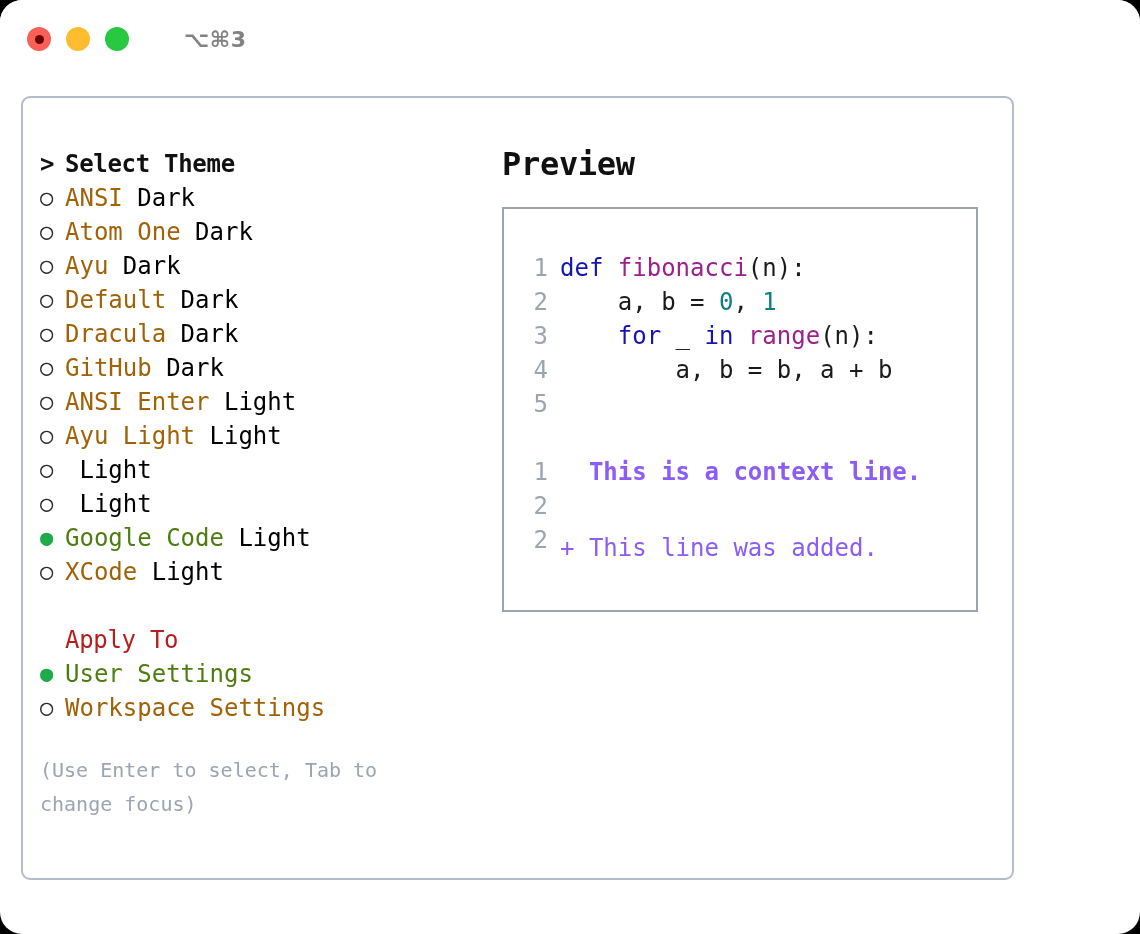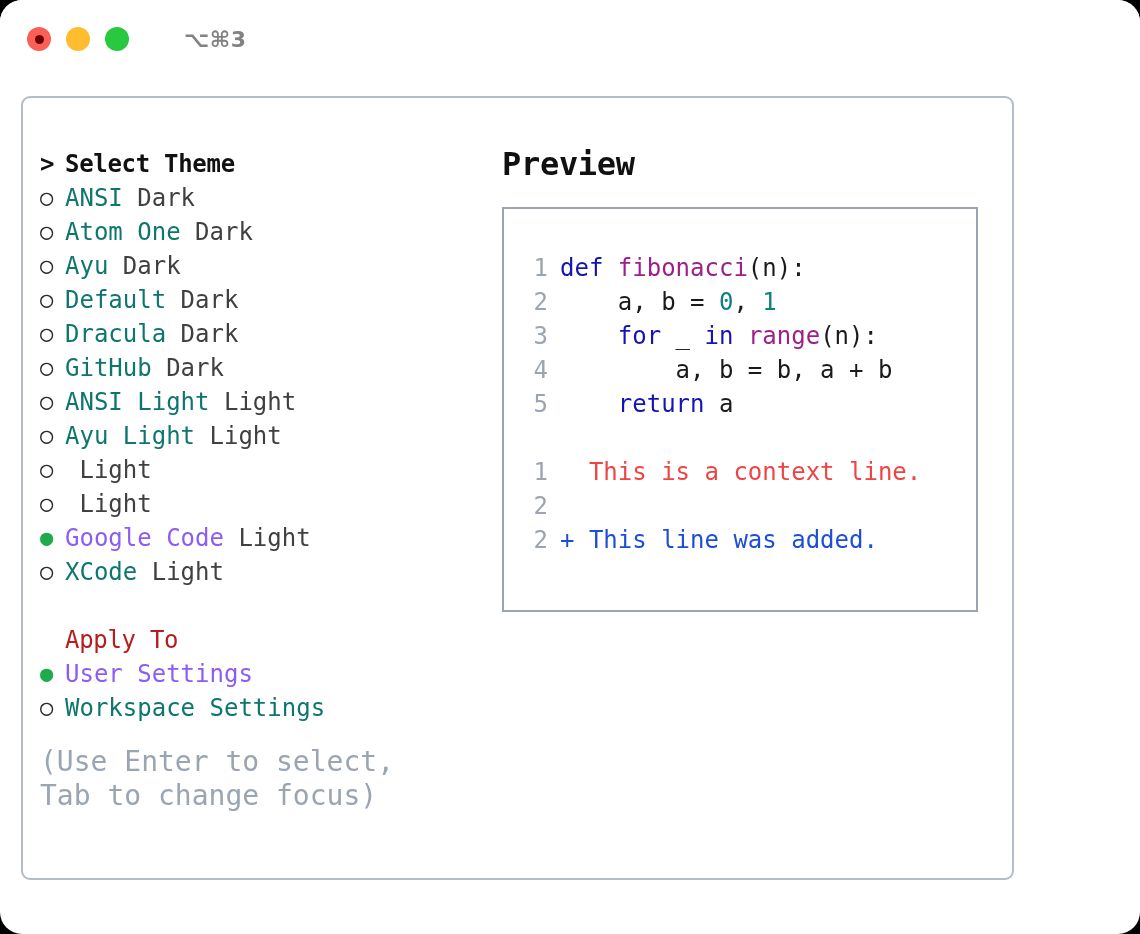--- a/index.html
+++ b/index.html
@@ -98,35 +98,35 @@
 
   .marker {
     width: 25px;
     display: inline-block;
     flex: 0 0 25px;
     font-size: 22px;
     color: #2a2a2a;
   }
   .marker.sel { color: #1faa4b; }
 
-  .theme-name { color: #0f766e; }
-  .theme-name.sel { color: #8b5cf6; text-align: right; }
-  .theme-cat { color: #404040; }
+  .theme-name { color: #a16207; }
+  .theme-name.sel { color: #4d7c0f; text-align: right; }
+  .theme-cat { color: #000000; }
 
   .spacer-row { height: 34px; }
 
   .section-label {
     color: #b91c1c;
     padding-left: 25px;
     letter-spacing: -0.3px;
   }
 
   #hint {
-    margin-top: 20px;
-    font-size: 28px;
+    margin-top: 28px;
+    font-size: 20px;
     line-height: 34px;
     color: #9aa5b1;
     width: 405px;
     white-space: normal;
   }
 
   
   #right-col {
     position: absolute;
     left: 479px; top: 49px;
@@ -166,23 +166,23 @@
     margin-right: 12px;
   }
   .code-txt { color: #1a1a1a; text-align: right; }
 
   .tok-kw   { color: #1414b4; }
   .tok-fn   { color: #9c1f8c; }
   .tok-num  { color: #0e7f7f; }
   .tok-plain{ color: #1a1a1a; }
 
   .diff-gap { height: 34px; }
-  .diff-ctx { color: #ef4444; }
+  .diff-ctx { color: #8b5cf6; font-weight: bold; }
   .diff-del { color: #c00000; }
-  .diff-add { color: #1d4ed8; }
+  .diff-add { color: #8b5cf6; margin-top: 8px; }
 </style>
 </head>
 <body>
 
 <div id="window">
 
   <div id="titlebar">
     <div class="traffic-lights">
       <div class="tl tl-close">
         <div class="dot"></div>
@@ -201,21 +201,21 @@
         <span class="caret">&gt;</span><span>Select Theme</span>
       </div>
 
       <div id="theme-list">
           <div class="row"><span class="marker">○</span><span class="theme-name">ANSI</span><span class="theme-cat"> Dark</span></div>
           <div class="row"><span class="marker">○</span><span class="theme-name">Atom One</span><span class="theme-cat"> Dark</span></div>
           <div class="row"><span class="marker">○</span><span class="theme-name">Ayu</span><span class="theme-cat"> Dark</span></div>
           <div class="row"><span class="marker">○</span><span class="theme-name">Default</span><span class="theme-cat"> Dark</span></div>
           <div class="row"><span class="marker">○</span><span class="theme-name">Dracula</span><span class="theme-cat"> Dark</span></div>
           <div class="row"><span class="marker">○</span><span class="theme-name">GitHub</span><span class="theme-cat"> Dark</span></div>
-          <div class="row"><span class="marker">○</span><span class="theme-name">ANSI Light</span><span class="theme-cat"> Light</span></div>
+          <div class="row"><span class="marker">○</span><span class="theme-name">ANSI Enter</span><span class="theme-cat"> Light</span></div>
           <div class="row"><span class="marker">○</span><span class="theme-name">Ayu Light</span><span class="theme-cat"> Light</span></div>
           <div class="row"><span class="marker">○</span><span class="theme-cat"> Light</span></div>
           <div class="row"><span class="marker">○</span><span class="theme-cat"> Light</span></div>
           <div class="row"><span class="marker sel">●</span><span class="theme-name sel">Google Code</span><span class="theme-cat"> Light</span></div>
           <div class="row"><span class="marker">○</span><span class="theme-name">XCode</span><span class="theme-cat"> Light</span></div>
         </div>
 
       <div class="spacer-row"></div>
 
       <div class="row section-label">Apply To</div>
@@ -230,21 +230,21 @@
 
     <div id="right-col">
       <div id="preview-title">Preview</div>
 
       <div id="preview-box">
         <div id="code-block">
             <div class="code-line"><span class="ln">1</span><span class="code-txt"><span class="tok-kw">def </span><span class="tok-fn">fibonacci</span><span class="tok-plain">(n):</span></span></div>
             <div class="code-line"><span class="ln">2</span><span class="code-txt"><span class="tok-plain">    a, b = </span><span class="tok-num">0</span><span class="tok-plain">, </span><span class="tok-num">1</span></span></div>
             <div class="code-line"><span class="ln">3</span><span class="code-txt"><span class="tok-plain">    </span><span class="tok-kw">for</span><span class="tok-plain"> _ </span><span class="tok-kw">in</span><span class="tok-plain"> </span><span class="tok-fn">range</span><span class="tok-plain">(n):</span></span></div>
             <div class="code-line"><span class="ln">4</span><span class="code-txt"><span class="tok-plain">        a, b = b, a + b</span></span></div>
-            <div class="code-line"><span class="ln">5</span><span class="code-txt"><span class="tok-plain">    </span><span class="tok-kw">return</span><span class="tok-plain"> a</span></span></div>
+            <div class="code-line"><span class="ln">5</span></div>
           </div>
         <div class="diff-gap"></div>
         <div id="diff-block">
             <div class="code-line"><span class="ln">1</span><span class="diff-ctx">  This is a context line.</span></div>
             <div class="code-line"><span class="ln">2</span></div>
             <div class="code-line"><span class="ln">2</span><span class="diff-add">+ This line was added.</span></div>
           </div>
       </div>
     </div>
 

